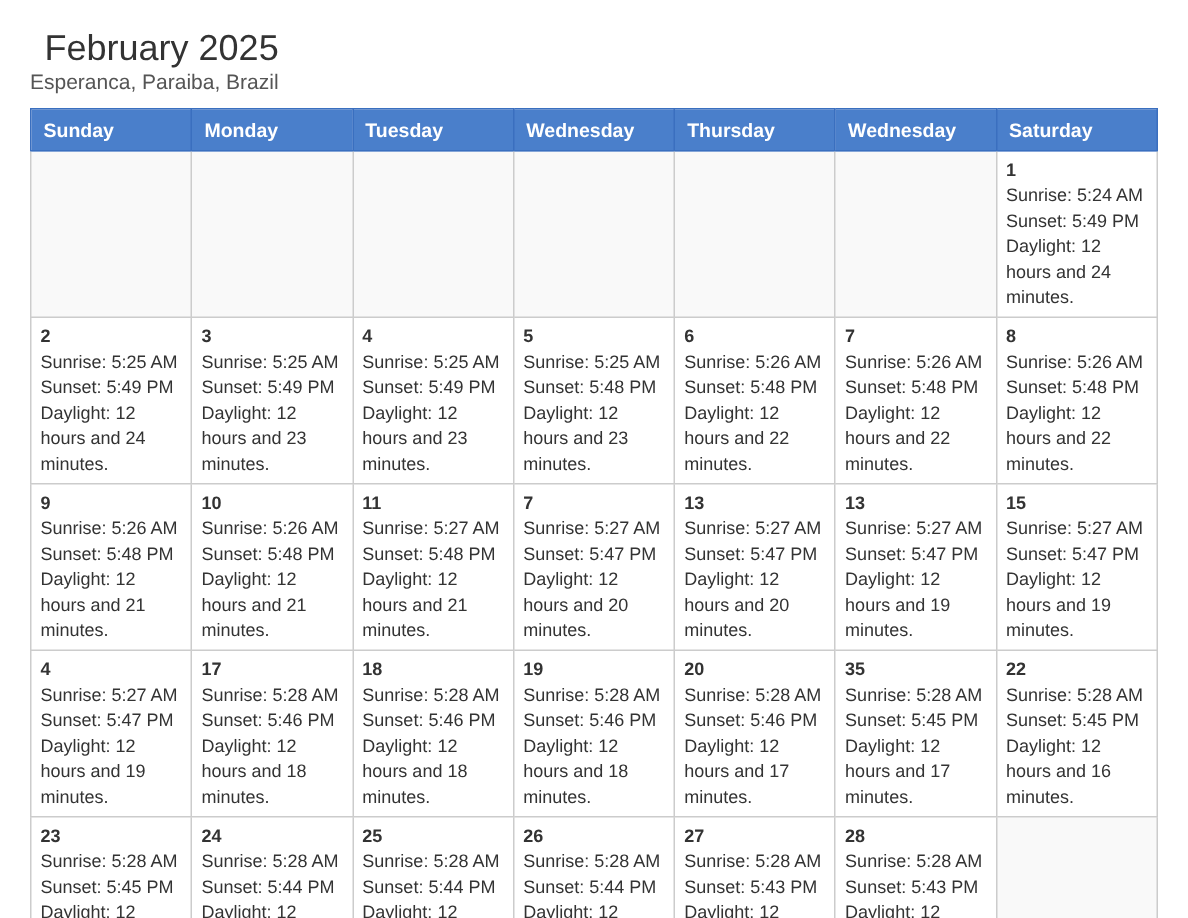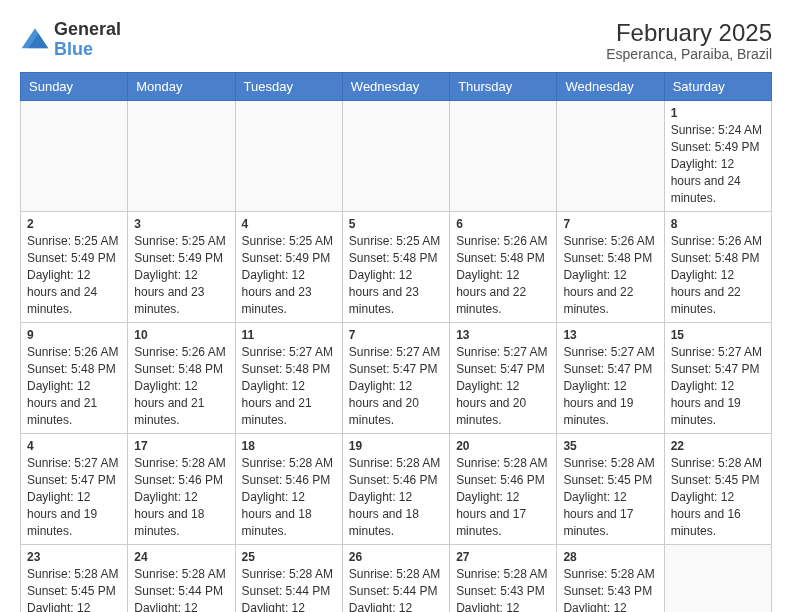--- a/index.html
+++ b/index.html
@@ -49,21 +49,21 @@
       width: 100%;
       border-collapse: collapse;
       border: 1px solid #ccc;
     }
     .calendar th {
       background-color: #4a7fcb;
       color: white;
       text-align: left;
       padding: 6px 8px;
       font-size: 13px;
-      font-weight: normal;
+      font-weight: bold;
       border: 1px solid #3a6fbf;
     }
     .calendar td {
       border: 1px solid #ccc;
       vertical-align: top;
       padding: 5px 6px;
       width: calc(100% / 7);
       min-height: 80px;
       height: 90px;
       font-size: 10.5px;
@@ -82,30 +82,20 @@
     .day-info {
       font-size: 12px;
       color: #333;
       line-height: 1.4;
     }
   </style>
 </head>
 <body>
 
 <div class="header-section">
-  <div class="logo">
-    <svg class="logo-icon" viewBox="0 0 36 36">
-      <polygon points="18,4 34,28 2,28" fill="#4a90d9"></polygon>
-      <polygon points="22,10 34,28 10,28" fill="#1a5fa8" opacity="0.5"></polygon>
-    </svg>
-    <div class="logo-text">
-      <span class="logo-general">General</span><br>
-      <span class="logo-blue">Blue</span>
-    </div>
-  </div>
   <div class="title-section">
     <div class="month-title">February 2025</div>
     <div class="subtitle">Esperanca, Paraiba, Brazil</div>
   </div>
 </div>
 
 <table class="calendar">
   <thead>
     <tr>
     <th>Sunday</th>

